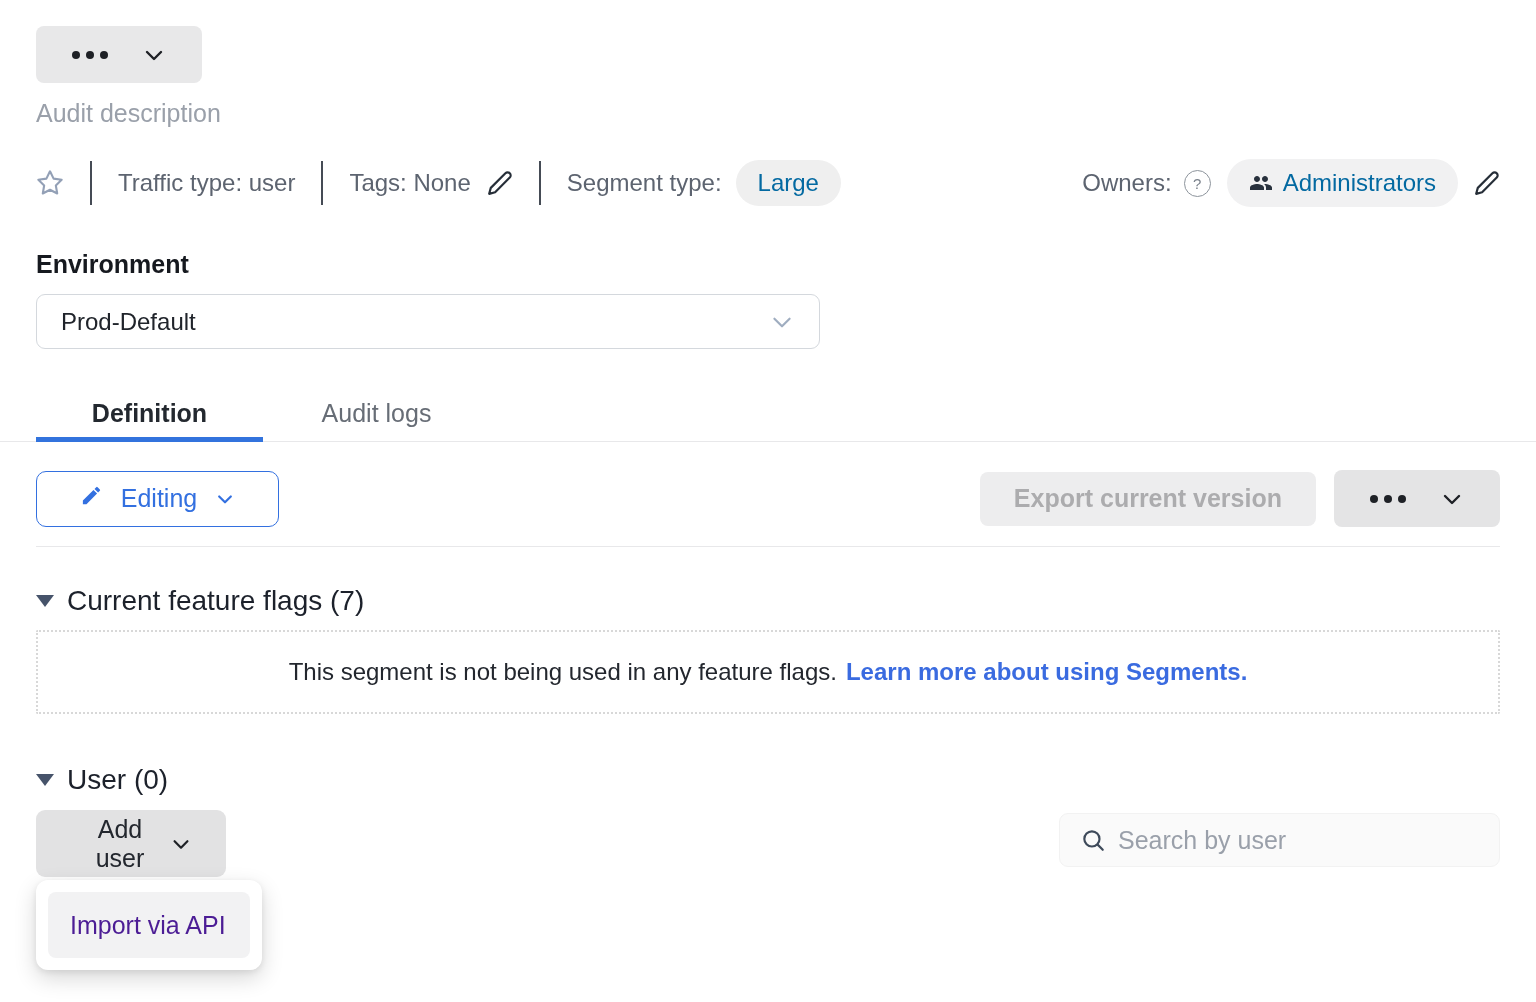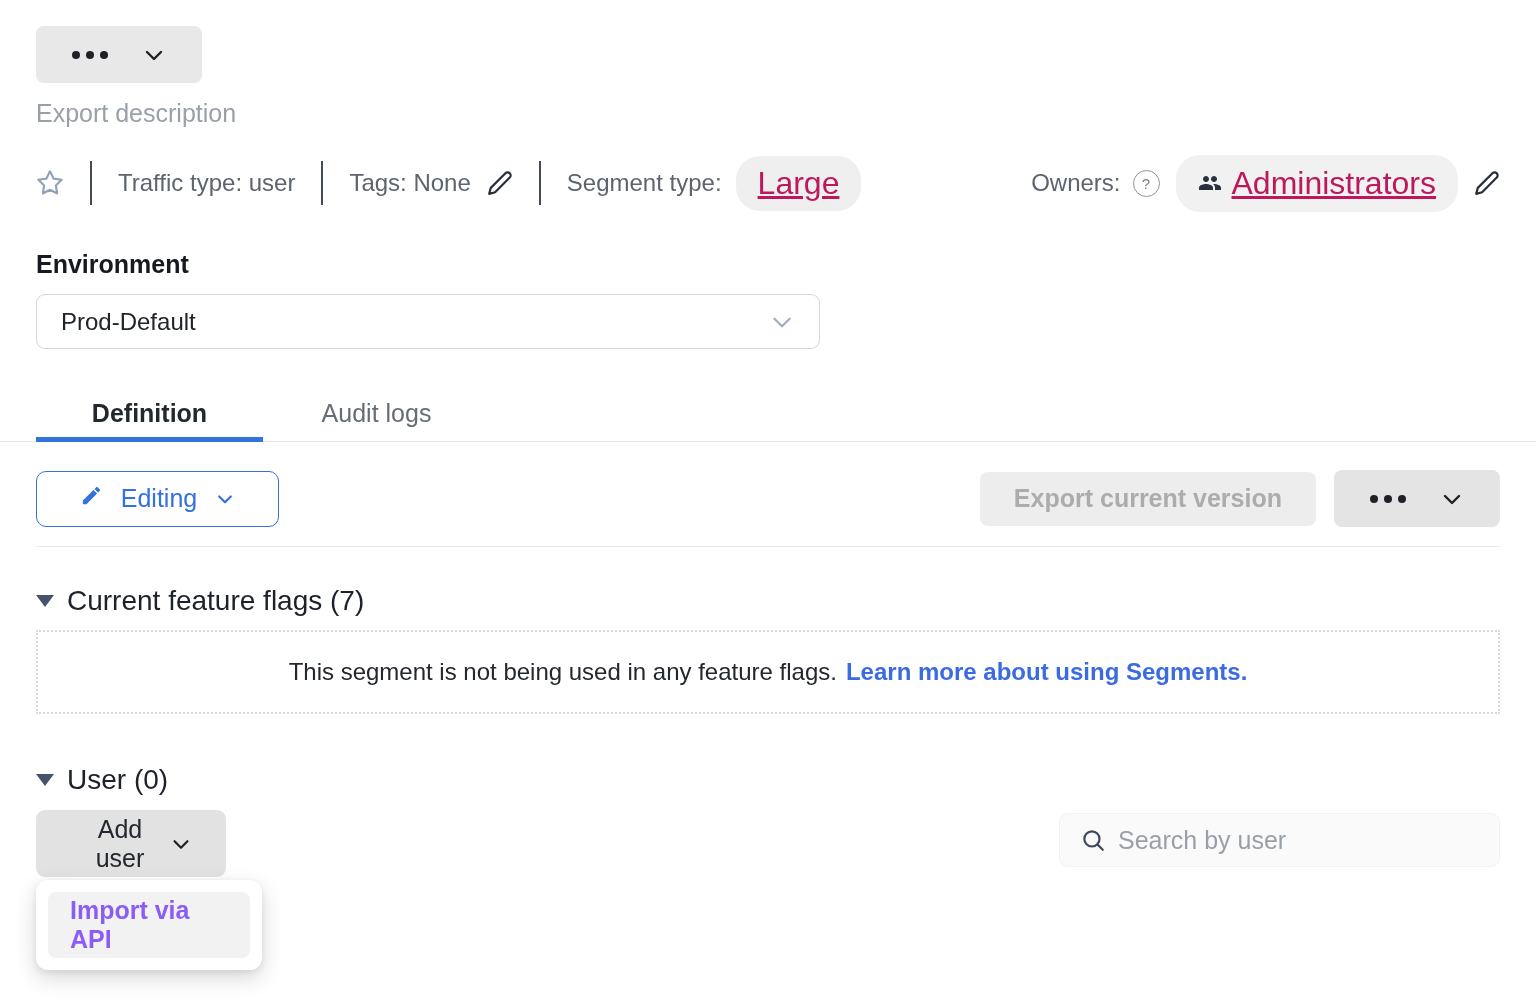--- a/index.html
+++ b/index.html
@@ -34,21 +34,21 @@
 
   .meta-row { display: flex; align-items: center; margin-top: 32px; height: 46px; }
   .star { display: inline-flex; cursor: pointer; }
   .star svg { width: 28px; height: 28px; stroke: #93a0b6; stroke-width: 1.8; fill: none; stroke-linejoin: round; }
   .vdiv { width: 2px; height: 44px; background: #454b55; margin: 0 26px; }
   .meta-text { font-size: 24px; color: #5d6470; }
   .pencil { display: inline-flex; cursor: pointer; margin-left: 16px; }
   .pencil svg { width: 26px; height: 26px; stroke: #262e38; stroke-width: 2; fill: none; stroke-linecap: round; stroke-linejoin: round; }
   .pill {
     display: inline-flex; align-items: center; background: #efefef; border-radius: 24px;
-    padding: 9px 22px; font-size: 32px; color: #be185d; margin-left: 14px; text-decoration: underline;
+    padding: 9px 22px; font-size: 24px; color: #0369a1; margin-left: 14px;
   }
   .owners { margin-left: auto; display: flex; align-items: center; }
   .q-circle {
     width: 27px; height: 27px; border: 1.6px solid #8d949c; border-radius: 50%;
     display: inline-flex; align-items: center; justify-content: center;
     font-size: 15px; color: #7b828c; margin-left: 12px; cursor: pointer;
   }
   .owners-pill { gap: 10px; margin-left: 16px; background: #f1f1f2; padding: 10px 22px; cursor: pointer; }
   .people { display: inline-flex; }
   .people svg { width: 24px; height: 24px; fill: #28313d; }
@@ -107,21 +107,21 @@
     display: flex; align-items: center; justify-content: space-between; padding: 0 34px;
     font-size: 25px; color: #23272e; font-family: inherit;
   }
   .adduser-btn .chev svg { width: 22px; height: 22px; }
   .dropdown {
     position: absolute; top: 70px; left: 0; width: 226px; background: #ffffff; border-radius: 12px;
     box-shadow: 0 8px 22px rgba(0,0,0,0.16), 0 2px 6px rgba(0,0,0,0.08); padding: 12px;
   }
   .dropdown-item {
     background: #f2f2f3; border-radius: 8px; height: 66px; display: flex; align-items: center;
-    padding: 0 22px; font-size: 25px; color: #8b5cf6; cursor: pointer; font-weight: bold;
+    padding: 0 22px; font-size: 25px; color: #4c1d95; cursor: pointer;
   }
 
   .search {
     width: 441px; height: 54px; background: #fafafa; border: 1px solid #f2f2f2; border-radius: 9px;
     display: flex; align-items: center; padding: 0 20px; gap: 12px; margin-top: 3px;
   }
   .search svg { width: 26px; height: 26px; stroke: #3e4a5a; stroke-width: 2; fill: none; stroke-linecap: round; }
   .search input {
     flex: 1; border: none; outline: none; background: transparent; font-size: 25px;
     font-family: inherit; color: #23272e;
@@ -141,21 +141,21 @@
           <i></i>
         </span>
       <span class="chev dark">
         <svg viewBox="0 0 24 24">
             <polyline points="5 9 12 16 19 9"></polyline>
           </svg>
       </span>
     </button>
   </div>
 
-  <div class="description">Export description</div>
+  <div class="description">Audit description</div>
 
   <div class="meta-row">
     <span class="star">
       <svg viewBox="0 0 24 24">
           <polygon points="12 2 15.09 8.26 22 9.27 17 14.14 18.18 21.02 12 17.77 5.82 21.02 7 14.14 2 9.27 8.91 8.26 12 2"></polygon>
         </svg>
     </span>
     <span class="vdiv"></span>
     <span class="meta-text">Traffic type: user</span>
     <span class="vdiv"></span>

